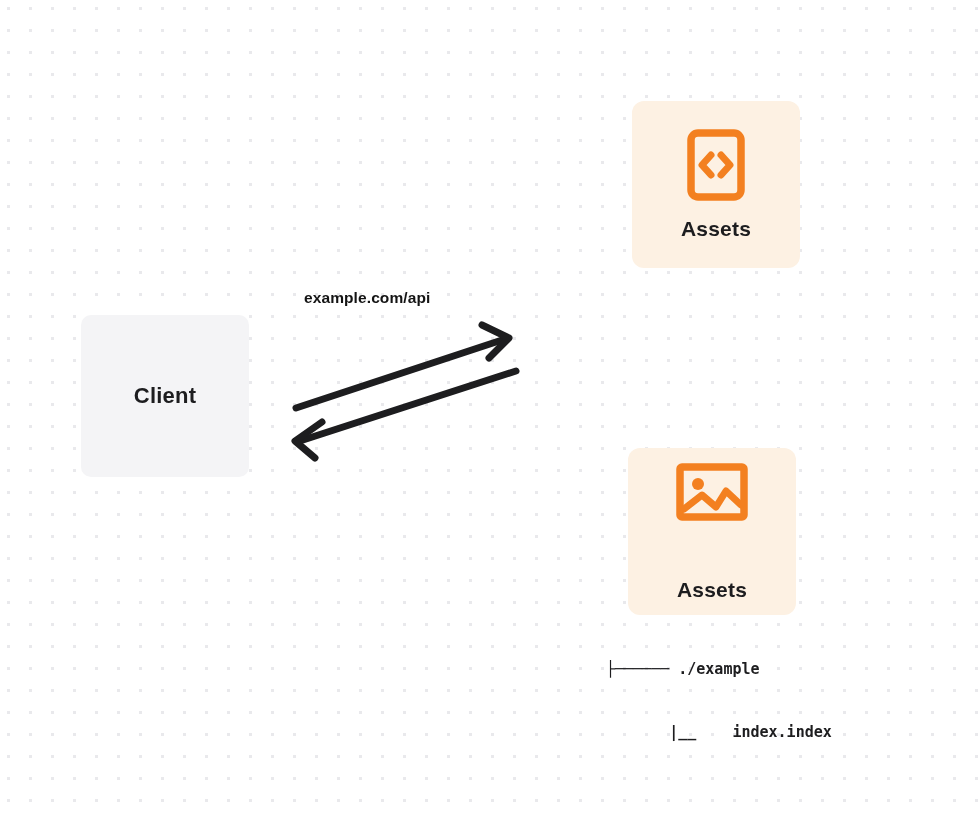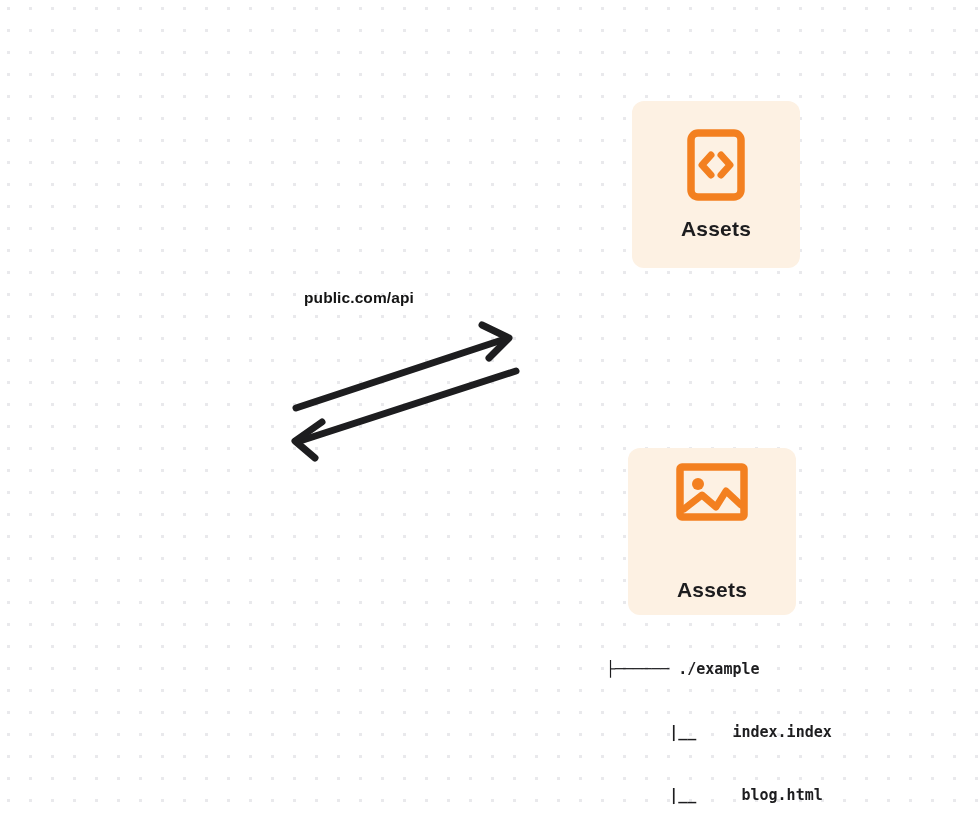--- a/index.html
+++ b/index.html
@@ -137,22 +137,25 @@
     white-space: pre;
     font-weight: 600;
   }
   .tree-row { white-space: pre; }
 </style>
 </head>
 <body>
 
 <div id="canvas">
 
+  <div class="client-box">
+    <span class="client-label">Client</span>
+  </div>
 
-  <div class="conn-label">public.com/api</div>
+  <div class="conn-label">example.com/api</div>
 
   <svg class="arrows" viewBox="0 0 980 818" width="980" height="818">
 
     <g>
       <line x1="296" y1="408" x2="502" y2="340" stroke="#1d1d1f" stroke-width="7" stroke-linecap="round"></line>
       <polyline points="482,325 509,338 489,358" fill="none" stroke="#1d1d1f" stroke-width="7" stroke-linecap="round" stroke-linejoin="round"></polyline>
     </g>
 
     <g>
       <line x1="516" y1="371" x2="303" y2="440" stroke="#1d1d1f" stroke-width="7" stroke-linecap="round"></line>
@@ -179,17 +182,16 @@
         <circle cx="22" cy="22" r="6" fill="#f38020"></circle>
         <polyline points="8,47 26,33 40,45 50,29 65,43" fill="none" stroke="#f38020" stroke-width="7" stroke-linecap="round" stroke-linejoin="round"></polyline>
       </svg>
     </span>
     <span class="card-label">Assets</span>
   </div>
 
   <div class="file-tree">
     <div class="tree-row">├────── ./example</div>
     <div class="tree-row">       |__    index.index</div>
-    <div class="tree-row">       |__     blog.html</div>
     
   </div>
 
 </div>
 
 </body></html>

